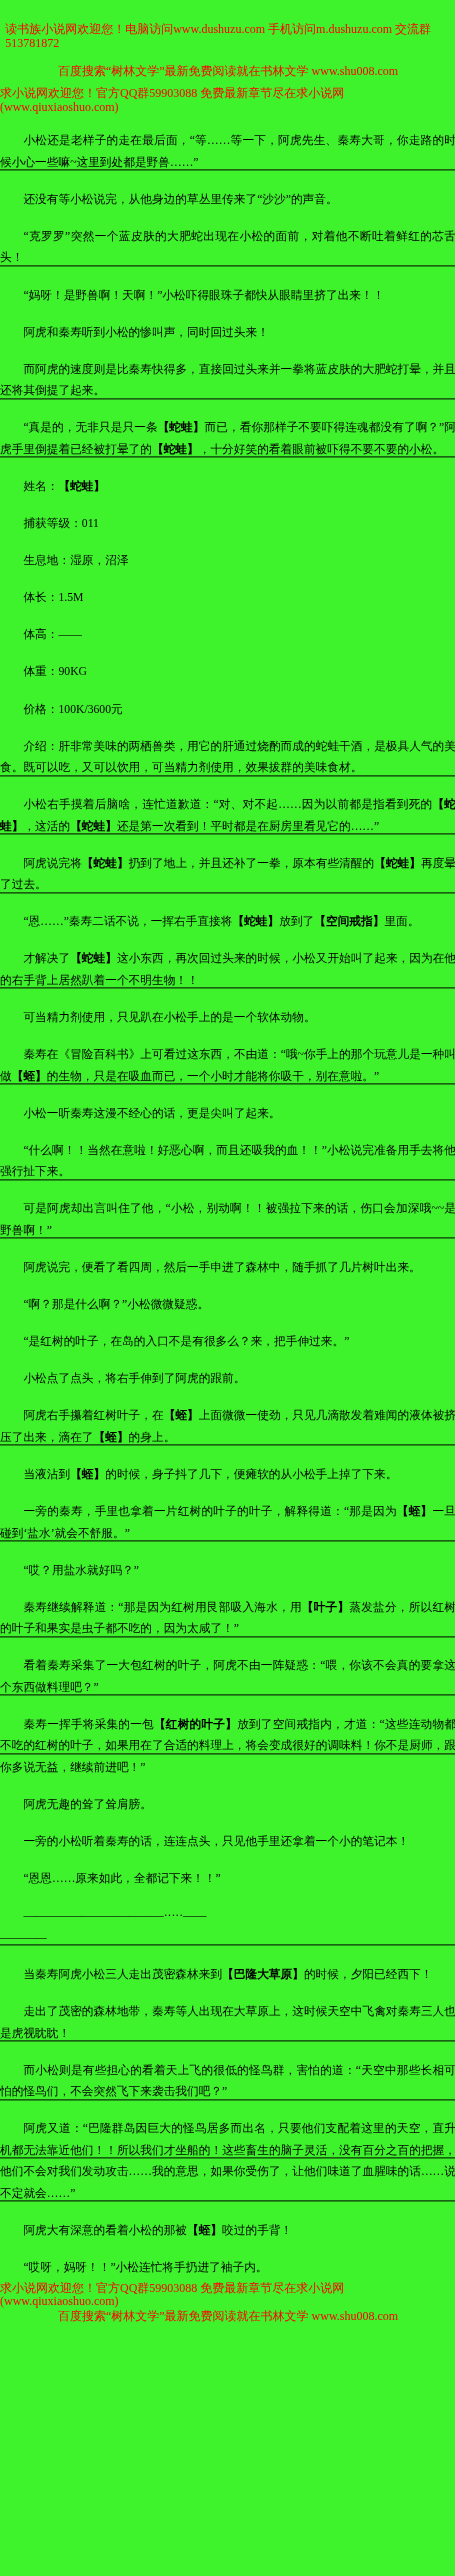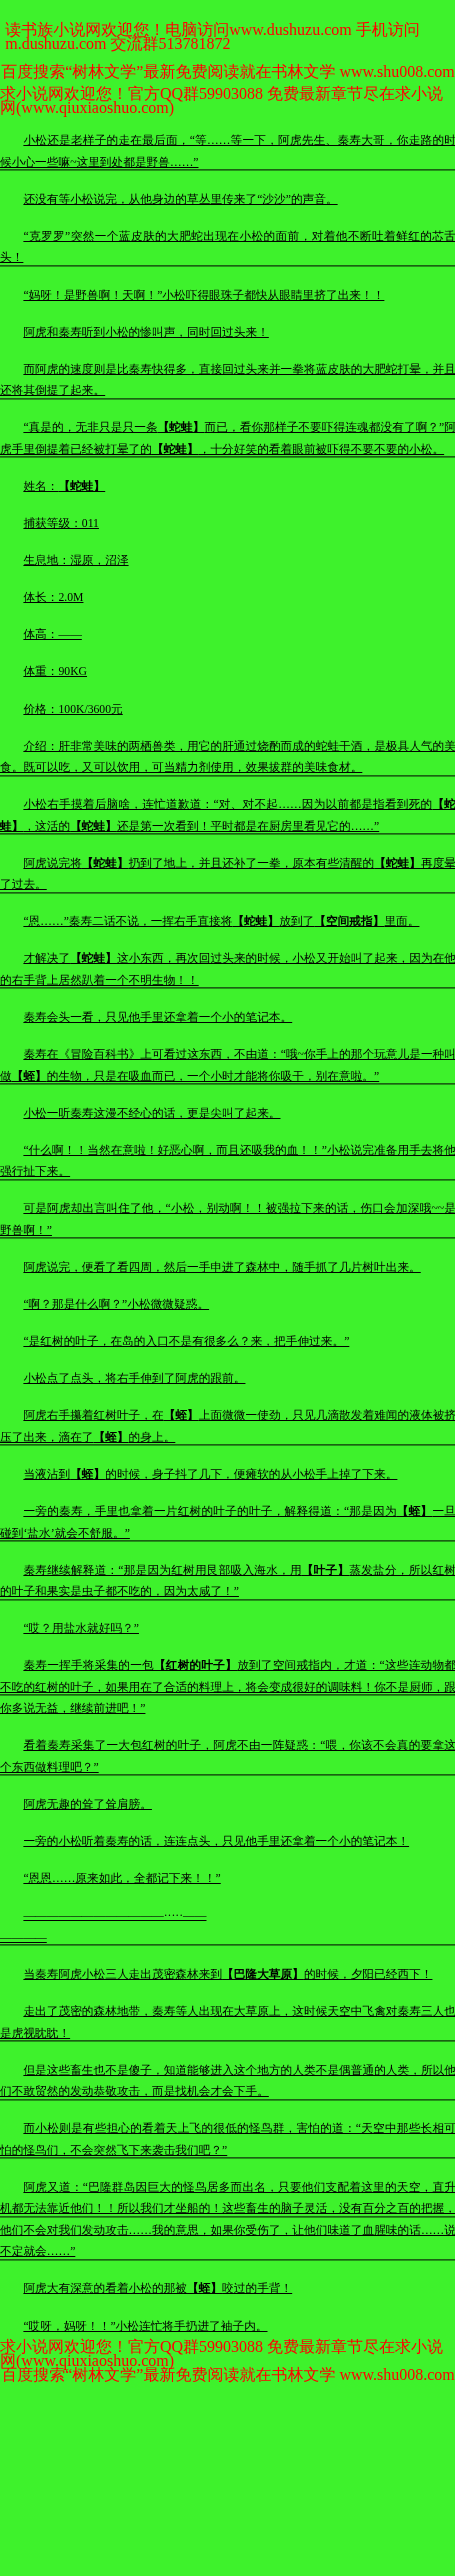--- a/index.html
+++ b/index.html
@@ -6,30 +6,30 @@
   body {
     width: 456px;
     background: #3ef22c;
     font-family: "Liberation Serif", serif;
   }
   .page { width: 456px; overflow: hidden; }
 
   
   .promo {
     color: #ff0000;
-    font-size: 16px;
+    font-size: 12px;
     line-height: 13.7px;
     white-space: normal;
   }
   .promo1 { margin: 23.4px 0 0 5.2px; }
   .promo2 { margin: 14.3px 0 0 0; text-align: center; }
   .promo3 { margin: 8.5px 0 0 0; }
 
   
-  #content { margin-top: 15px; text-decoration: underline; }
+  #content { margin-top: 15px; }
   #content p {
     color: #000000;
     font-size: 11.7px;
     line-height: 21.5px;
     margin: 15.6px 0 0 0;
     text-indent: 2em;
     text-align: justify;
     background-image: repeating-linear-gradient(
       to bottom,
       transparent 0px, transparent 21px,
@@ -56,52 +56,51 @@
       <p>小松还是老样子的走在最后面，“等……等一下，阿虎先生、秦寿大哥，你走路的时候小心一些嘛~这里到处都是野兽……”</p>
       <p>还没有等小松说完，从他身边的草丛里传来了“沙沙”的声音。</p>
       <p>“克罗罗”突然一个蓝皮肤的大肥蛇出现在小松的面前，对着他不断吐着鲜红的芯舌头！</p>
       <p>“妈呀！是野兽啊！天啊！”小松吓得眼珠子都快从眼睛里挤了出来！！</p>
       <p>阿虎和秦寿听到小松的惨叫声，同时回过头来！</p>
       <p>而阿虎的速度则是比秦寿快得多，直接回过头来并一拳将蓝皮肤的大肥蛇打晕，并且还将其倒提了起来。</p>
       <p>“真是的，无非只是只一条<b>【蛇蛙】</b>而已，看你那样子不要吓得连魂都没有了啊？”阿虎手里倒提着已经被打晕了的<b>【蛇蛙】</b>，十分好笑的看着眼前被吓得不要不要的小松。</p>
       <p>姓名：<b>【蛇蛙】</b></p>
       <p>捕获等级：011</p>
       <p>生息地：湿原，沼泽</p>
-      <p>体长：2.0M</p>
+      <p>体长：1.5M</p>
       <p>体高：——</p>
       <p>体重：90KG</p>
       <p>价格：100K/3600元</p>
       <p>介绍：肝非常美味的两栖兽类，用它的肝通过烧酌而成的蛇蛙干酒，是极具人气的美食。既可以吃，又可以饮用，可当精力剂使用，效果拔群的美味食材。</p>
       <p>小松右手摸着后脑啥，连忙道歉道：“对、对不起……因为以前都是指看到死的<b>【蛇蛙】</b>，这活的<b>【蛇蛙】</b>还是第一次看到！平时都是在厨房里看见它的……”</p>
       <p>阿虎说完将<b>【蛇蛙】</b>扔到了地上，并且还补了一拳，原本有些清醒的<b>【蛇蛙】</b>再度晕了过去。</p>
       <p>“恩……”秦寿二话不说，一挥右手直接将<b>【蛇蛙】</b>放到了<b>【空间戒指】</b>里面。</p>
       <p>才解决了<b>【蛇蛙】</b>这小东西，再次回过头来的时候，小松又开始叫了起来，因为在他的右手背上居然趴着一个不明生物！！</p>
-      <p>秦寿会头一看，只见他手里还拿着一个小的笔记本。</p>
+      <p>可当精力剂使用，只见趴在小松手上的是一个软体动物。</p>
       <p>秦寿在《冒险百科书》上可看过这东西，不由道：“哦~你手上的那个玩意儿是一种叫做<b>【蛭】</b>的生物，只是在吸血而已，一个小时才能将你吸干，别在意啦。”</p>
       <p>小松一听秦寿这漫不经心的话，更是尖叫了起来。</p>
       <p>“什么啊！！当然在意啦！好恶心啊，而且还吸我的血！！”小松说完准备用手去将他强行扯下来。</p>
       <p>可是阿虎却出言叫住了他，“小松，别动啊！！被强拉下来的话，伤口会加深哦~~是野兽啊！”</p>
       <p>阿虎说完，便看了看四周，然后一手申进了森林中，随手抓了几片树叶出来。</p>
       <p>“啊？那是什么啊？”小松微微疑惑。</p>
       <p>“是红树的叶子，在岛的入口不是有很多么？来，把手伸过来。”</p>
       <p>小松点了点头，将右手伸到了阿虎的跟前。</p>
       <p>阿虎右手攥着红树叶子，在<b>【蛭】</b>上面微微一使劲，只见几滴散发着难闻的液体被挤压了出来，滴在了<b>【蛭】</b>的身上。</p>
       <p>当液沾到<b>【蛭】</b>的时候，身子抖了几下，便瘫软的从小松手上掉了下来。</p>
       <p>一旁的秦寿，手里也拿着一片红树的叶子的叶子，解释得道：“那是因为<b>【蛭】</b>一旦碰到‘盐水’就会不舒服。”</p>
+      <p>“哎？用盐水就好吗？”</p>
       <p>秦寿继续解释道：“那是因为红树用艮部吸入海水，用<b>【叶子】</b>蒸发盐分，所以红树的叶子和果实是虫子都不吃的，因为太咸了！”</p>
-      <p>“哎？用盐水就好吗？”</p>
+      <p>看着秦寿采集了一大包红树的叶子，阿虎不由一阵疑惑：“喂，你该不会真的要拿这个东西做料理吧？”</p>
       <p>秦寿一挥手将采集的一包<b>【红树的叶子】</b>放到了空间戒指内，才道：“这些连动物都不吃的红树的叶子，如果用在了合适的料理上，将会变成很好的调味料！你不是厨师，跟你多说无益，继续前进吧！”</p>
-      <p>看着秦寿采集了一大包红树的叶子，阿虎不由一阵疑惑：“喂，你该不会真的要拿这个东西做料理吧？”</p>
       <p>阿虎无趣的耸了耸肩膀。</p>
       <p>一旁的小松听着秦寿的话，连连点头，只见他手里还拿着一个小的笔记本！</p>
       <p>“恩恩……原来如此，全都记下来！！”</p>
       <p>————————————·····——<br>————</p>
       <p>当秦寿阿虎小松三人走出茂密森林来到<b>【巴隆大草原】</b>的时候，夕阳已经西下！</p>
       <p>走出了茂密的森林地带，秦寿等人出现在大草原上，这时候天空中飞禽对秦寿三人也是虎视眈眈！</p>
-      <p>但是这些畜生也不是傻子，知道能够进入这个地方的人类不是偶普通的人类，所以他们不敢贸然的发动恭敬攻击，而是找机会才会下手。</p>
       <p>而小松则是有些担心的看着天上飞的很低的怪鸟群，害怕的道：“天空中那些长相可怕的怪鸟们，不会突然飞下来袭击我们吧？”</p>
       <p>阿虎又道：“巴隆群岛因巨大的怪鸟居多而出名，只要他们支配着这里的天空，直升机都无法靠近他们！！所以我们才坐船的！这些畜生的脑子灵活，没有百分之百的把握，他们不会对我们发动攻击……我的意思，如果你受伤了，让他们味道了血腥味的话……说不定就会……”</p>
       <p>阿虎大有深意的看着小松的那被<b>【蛭】</b>咬过的手背！</p>
       <p>“哎呀，妈呀！！”小松连忙将手扔进了袖子内。</p>
     </div>
 
   <div class="footer">
     <div class="promo promo1f">求小说网欢迎您！官方QQ群59903088 免费最新章节尽在求小说网(www.qiuxiaoshuo.com)</div>
     <div class="promo promo2f">百度搜索“树林文学”最新免费阅读就在书林文学 www.shu008.com</div>
   </div>

